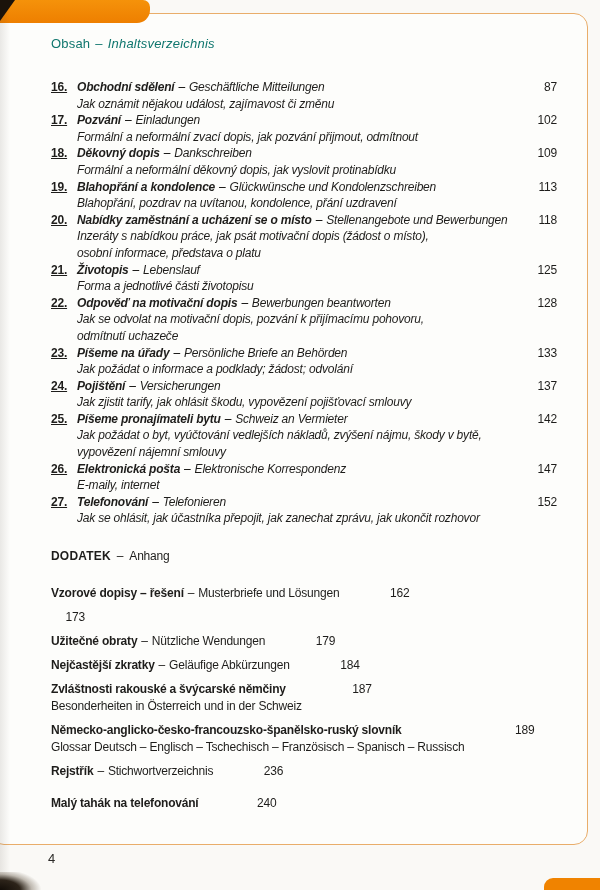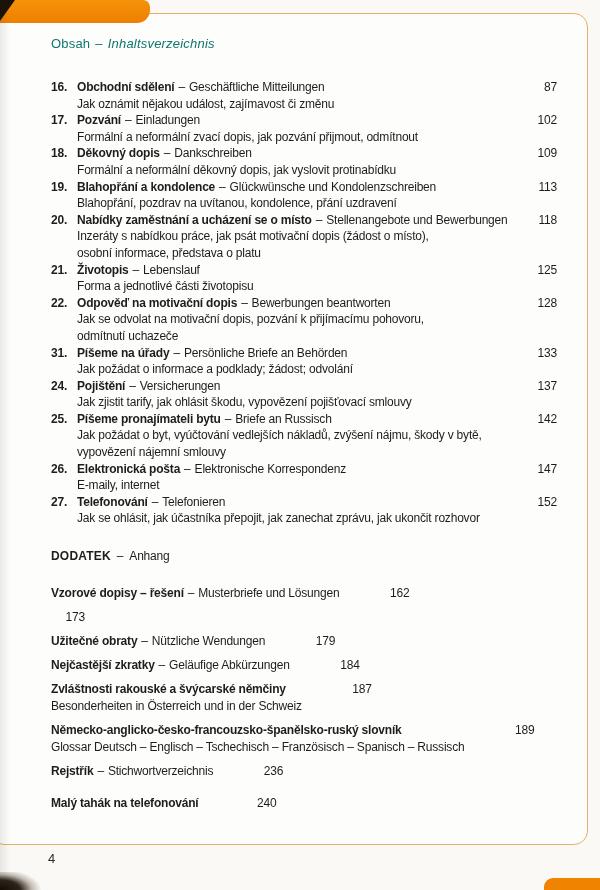--- a/index.html
+++ b/index.html
@@ -56,22 +56,22 @@
 
   .page-header {
     font-size: 13px; line-height: 16px;
     color: #0f766e; letter-spacing: 0.2px;
   }
   .page-header .h-sep { margin: 0 5px; }
   .page-header .h-de { font-style: italic; }
 
   .toc { margin-top: 27px; font-size: 12px; line-height: 16.6px; letter-spacing: -0.2px; }
   .toc-entry { display: flex; align-items: baseline; }
-  .toc-entry .num { width: 26px; flex: 0 0 26px; font-weight: bold; white-space: nowrap; }
-  .toc-entry .body { flex: 1 1 auto; min-width: 0; }
+  .toc-entry .num { width: 26px; flex: 0 0 26px; font-weight: bold; white-space: nowrap; text-decoration: underline; }
+  .toc-entry .body { flex: 1 1 auto; min-width: 0; font-style: italic; }
   .title-line { white-space: nowrap; }
   .title-line .cs { font-weight: bold; }
   .title-line .sep { margin: 0 4px; }
   .sub { white-space: nowrap; }
   .pg { width: 34px; flex: 0 0 34px; text-align: right; white-space: nowrap; }
 
   .appendix-heading { margin-top: 20px; font-size: 12px; line-height: 18px; letter-spacing: -0.2px; }
   .appendix-heading .h-cs { font-weight: bold; letter-spacing: 0.2px; }
   .appendix-heading .h-sep { margin: 0 6px; }
 
@@ -151,39 +151,39 @@
 
   <div class="toc-entry">
     <span class="num">22.</span>
     <span class="body">
       <span class="title-line"><span class="cs">Odpověď na motivační dopis</span><span class="sep">–</span><span class="de">Bewerbungen beantworten</span></span>
     <div class="sub">Jak se odvolat na motivační dopis, pozvání k přijímacímu pohovoru,</div><div class="sub">odmítnutí uchazeče</div></span>
     <span class="pg">128</span>
   </div>
 
   <div class="toc-entry">
-    <span class="num">31.</span>
+    <span class="num">23.</span>
     <span class="body">
       <span class="title-line"><span class="cs">Píšeme na úřady</span><span class="sep">–</span><span class="de">Persönliche Briefe an Behörden</span></span>
     <div class="sub">Jak požádat o informace a podklady; žádost; odvolání</div></span>
     <span class="pg">133</span>
   </div>
 
   <div class="toc-entry">
     <span class="num">24.</span>
     <span class="body">
       <span class="title-line"><span class="cs">Pojištění</span><span class="sep">–</span><span class="de">Versicherungen</span></span>
     <div class="sub">Jak zjistit tarify, jak ohlásit škodu, vypovězení pojišťovací smlouvy</div></span>
     <span class="pg">137</span>
   </div>
 
   <div class="toc-entry">
     <span class="num">25.</span>
     <span class="body">
-      <span class="title-line"><span class="cs">Píšeme pronajímateli bytu</span><span class="sep">–</span><span class="de">Briefe an Russisch</span></span>
+      <span class="title-line"><span class="cs">Píšeme pronajímateli bytu</span><span class="sep">–</span><span class="de">Schweiz an Vermieter</span></span>
     <div class="sub">Jak požádat o byt, vyúčtování vedlejších nákladů, zvýšení nájmu, škody v bytě,</div><div class="sub">vypovězení nájemní smlouvy</div></span>
     <span class="pg">142</span>
   </div>
 
   <div class="toc-entry">
     <span class="num">26.</span>
     <span class="body">
       <span class="title-line"><span class="cs">Elektronická pošta</span><span class="sep">–</span><span class="de">Elektronische Korrespondenz</span></span>
     <div class="sub">E-maily, internet</div></span>
     <span class="pg">147</span>

